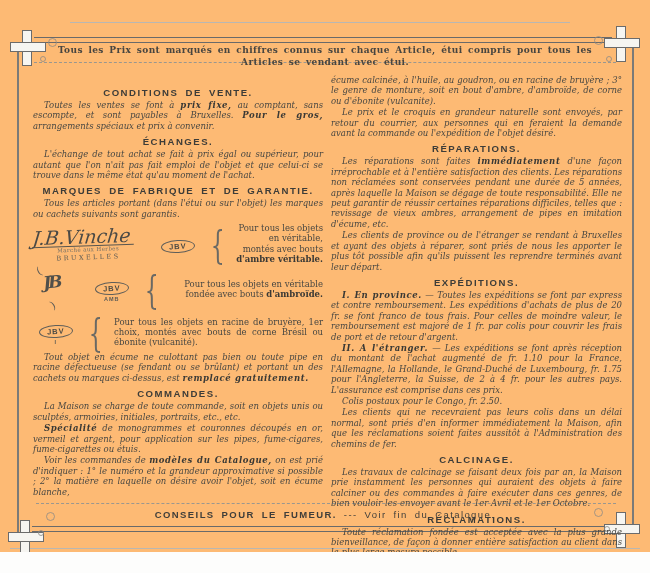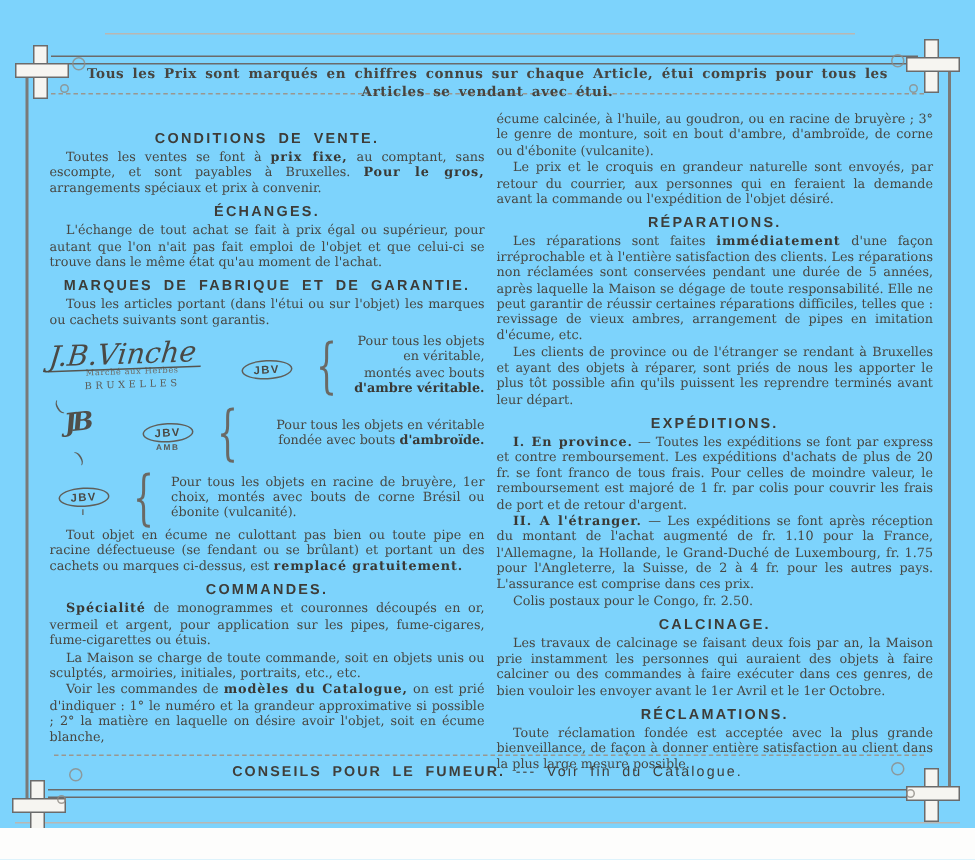--- a/index.html
+++ b/index.html
@@ -1,17 +1,17 @@
 <!DOCTYPE html>
 <html><head>
 <meta charset="utf-8">
 <style>
   html,body{margin:0;padding:0;}
   body{width:650px;height:573px;background:#fdfdfc;font-family:"DejaVu Serif",serif;}
-  .scan{position:absolute;left:0;top:0;width:650px;height:552px;background:#7dd3fc;overflow:hidden;}
+  .scan{position:absolute;left:0;top:0;width:650px;height:552px;background:#fdba74;overflow:hidden;}
   .below{position:absolute;left:0;top:552px;width:650px;height:21px;background:#fdfdfc;}
 
   
   .rule{position:absolute;background:#6e6e6e;}
   .rule.faint{background:#b9b7b2;}
   .dbl{position:absolute;height:4px;border-top:1.3px solid #6a6a6a;border-bottom:1.3px solid #6a6a6a;}
   .dashed{position:absolute;height:0;border-top:1.6px dashed #9a978f;}
   .vline{position:absolute;width:1.6px;background:#7a7a78;}
 
   .corner{position:absolute;width:36px;height:36px;}
@@ -23,21 +23,21 @@
   
   .banner{position:absolute;left:40px;top:44px;width:570px;text-align:center;
     font:bold 9px/12px "DejaVu Serif",serif;color:#474540;letter-spacing:.4px;word-spacing:2px;}
 
   
   .col{position:absolute;top:75px;color:#484742;}
   .col-left{left:33px;width:290px;}
   .col-right{left:331px;width:291px;}
   h3.sect{margin:5px 0 2px;text-align:center;font:bold 9.6px "Liberation Sans",sans-serif;
     letter-spacing:1.5px;word-spacing:3px;color:#3d3c38;}
-  .col p{margin:0 0 1px;font-size:8.5px;line-height:10.4px;text-align:justify;text-indent:11px;}
+  .col p{margin:0 0 1px;font-size:8.5px;line-height:10.4px;text-align:justify;text-indent:11px;font-style:italic;}
   b,.bd{font-weight:bold;color:#3a3935;}
   .sp{letter-spacing:.6px;}
 
   
   .markrow{display:flex;align-items:center;margin:4px 0 2px;}
   .sig{width:128px;transform:rotate(-2deg);}
   .sig .name{font:italic 19px/18px "DejaVu Serif",serif;color:#4a4945;border-bottom:1.4px solid #55544f;
     display:inline-block;padding:0 4px 0 0;transform:skewX(-8deg);}
   .sig .addr{font-size:5.5px;color:#6d6b65;letter-spacing:.4px;margin-top:-1px;text-align:center;width:110px;}
   .sig .city{font-size:6.5px;letter-spacing:2.4px;color:#5b5a55;text-align:center;width:110px;margin-top:1px;}
@@ -142,37 +142,38 @@
         <span class="stamp">JBV</span>
         <div class="stampsub">I</div>
       </div>
       <div class="brace">{</div>
       <div class="markdesc left">Pour tous les objets en racine de bruyère, 1er choix, montés avec bouts de corne Brésil ou ébonite (vulcanité).</div>
     </div>
 
     <p><span>Tout objet en écume ne culottant pas bien ou toute pipe en racine défectueuse (se fendant ou se brûlant) et portant un des cachets ou marques ci-dessus, est </span><b class="sp">remplacé gratuitement.</b></p>
 
     <h3 class="sect">COMMANDES.</h3>
+    <p>La Maison se charge de toute commande, soit en objets unis ou sculptés, armoiries, initiales, portraits, etc., etc.</p>
     <p><b class="sp">Spécialité</b><span> de monogrammes et couronnes découpés en or, vermeil et argent, pour application sur les pipes, fume-cigares, fume-cigarettes ou étuis.</span></p>
-    <p>La Maison se charge de toute commande, soit en objets unis ou sculptés, armoiries, initiales, portraits, etc., etc.</p>
     <p><span>Voir les commandes de </span><b class="sp">modèles du Catalogue,</b><span> on est prié d'indiquer : 1° le numéro et la grandeur approximative si possible ; 2° la matière en laquelle on désire avoir l'objet, soit en écume blanche,</span></p>
   </div>
 
   <div class="col col-right">
     <p style="text-indent:0;">écume calcinée, à l'huile, au goudron, ou en racine de bruyère ; 3° le genre de monture, soit en bout d'ambre, d'ambroïde, de corne ou d'ébonite (vulcanite).</p>
     <p>Le prix et le croquis en grandeur naturelle sont envoyés, par retour du courrier, aux personnes qui en feraient la demande avant la commande ou l'expédition de l'objet désiré.</p>
 
     <h3 class="sect">RÉPARATIONS.</h3>
     <p><span>Les réparations sont faites </span><b class="sp">immédiatement</b><span> d'une façon irréprochable et à l'entière satisfaction des clients. Les réparations non réclamées sont conservées pendant une durée de 5 années, après laquelle la Maison se dégage de toute responsabilité. Elle ne peut garantir de réussir certaines réparations difficiles, telles que : revissage de vieux ambres, arrangement de pipes en imitation d'écume, etc.</span></p>
     <p>Les clients de province ou de l'étranger se rendant à Bruxelles et ayant des objets à réparer, sont priés de nous les apporter le plus tôt possible afin qu'ils puissent les reprendre terminés avant leur départ.</p>
 
     <h3 class="sect">EXPÉDITIONS.</h3>
     <p><b class="sp">I. En province.</b><span> — Toutes les expéditions se font par express et contre remboursement. Les expéditions d'achats de plus de 20 fr. se font franco de tous frais. Pour celles de moindre valeur, le remboursement est majoré de 1 fr. par colis pour couvrir les frais de port et de retour d'argent.</span></p>
     <p><b class="sp">II. A l'étranger.</b><span> — Les expéditions se font après réception du montant de l'achat augmenté de fr. 1.10 pour la France, l'Allemagne, la Hollande, le Grand-Duché de Luxembourg, fr. 1.75 pour l'Angleterre, la Suisse, de 2 à 4 fr. pour les autres pays. L'assurance est comprise dans ces prix.</span></p>
     <p>Colis postaux pour le Congo, fr. 2.50.</p>
+    <p>Les clients qui ne recevraient pas leurs colis dans un délai normal, sont priés d'en informer immédiatement la Maison, afin que les réclamations soient faites aussitôt à l'Administration des chemins de fer.</p>
 
     <h3 class="sect">CALCINAGE.</h3>
     <p>Les travaux de calcinage se faisant deux fois par an, la Maison prie instamment les personnes qui auraient des objets à faire calciner ou des commandes à faire exécuter dans ces genres, de bien vouloir les envoyer avant le 1er Avril et le 1er Octobre.</p>
 
     <h3 class="sect">RÉCLAMATIONS.</h3>
     <p>Toute réclamation fondée est acceptée avec la plus grande bienveillance, de façon à donner entière satisfaction au client dans la plus large mesure possible.</p>
 
   </div>
 
   <div class="footerline">

